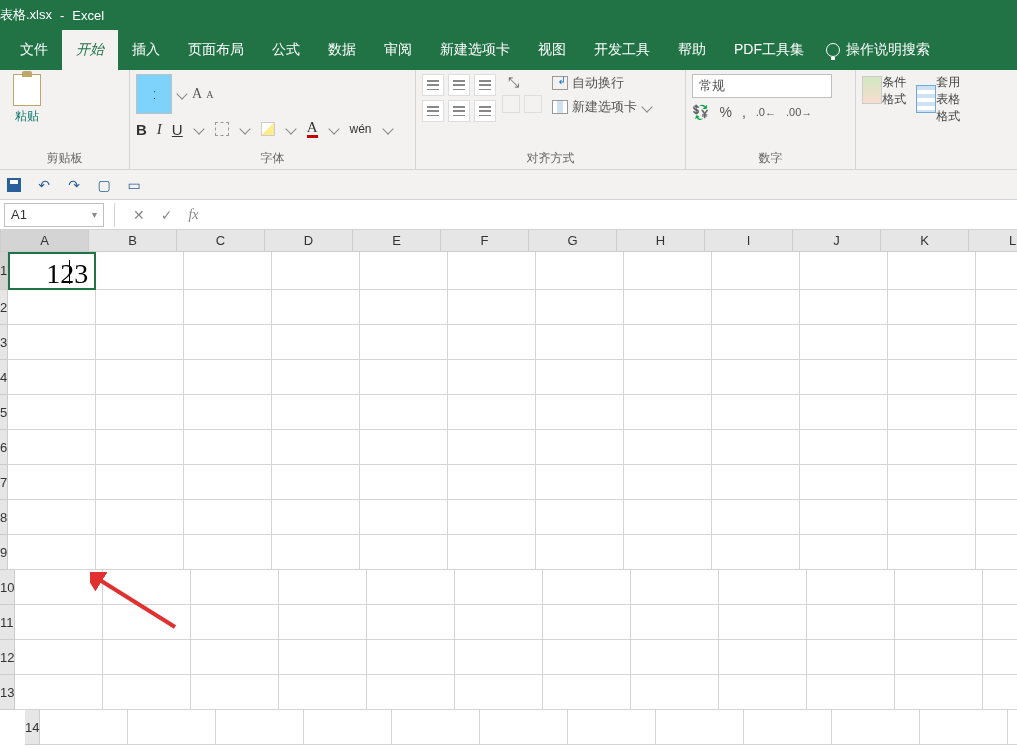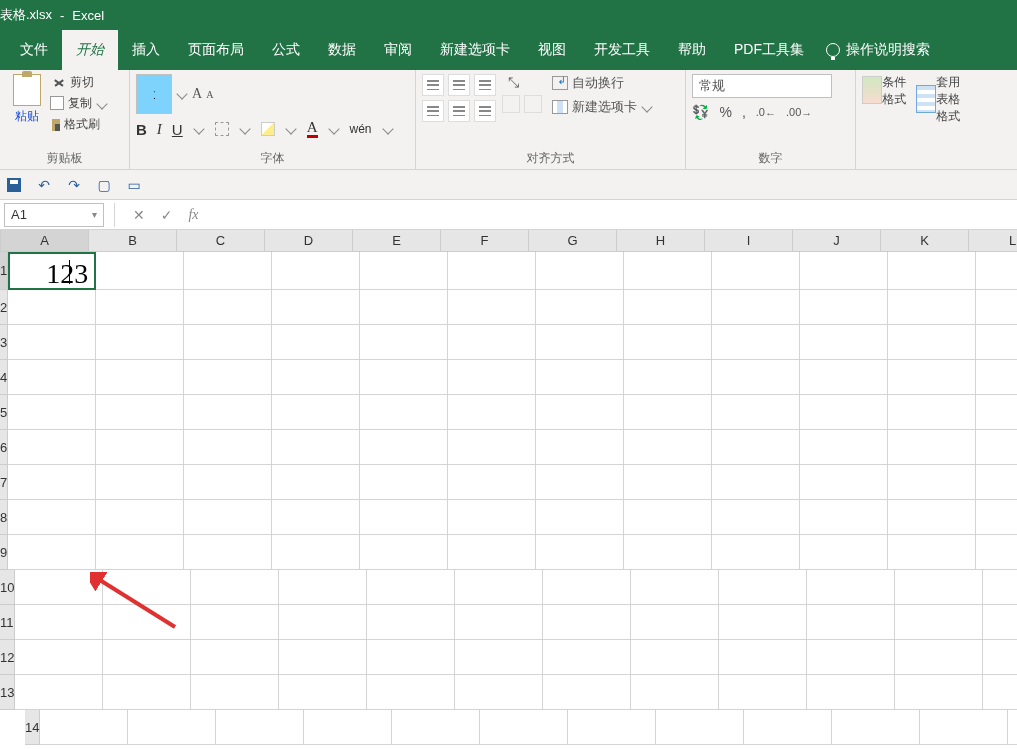--- a/index.html
+++ b/index.html
@@ -20,21 +20,21 @@
 
 .ribbon { height: 100px; background: #f3f2f1; border-bottom: 1px solid #d4d4d4; display: flex; }
 .group { border-right: 1px solid #d4d4d4; display: flex; flex-direction: column; padding: 4px 6px 2px 6px; position: relative; }
 .group-body { flex: 1; display: flex; align-items: flex-start; }
 .group-label { text-align: center; font-size: 12px; color: #666; padding-top: 2px; position: relative; }
 
 
 .clip-big { display: flex; flex-direction: column; align-items: center; width: 42px; }
 .clip-big .icon { width: 28px; height: 32px; background: #fff; border: 1px solid #bfa76a; position: relative; margin-bottom: 2px; }
 .clip-big .icon::before { content: ""; position: absolute; top: -4px; left: 8px; width: 10px; height: 6px; background: #bfa76a; border-radius: 2px 2px 0 0; }
-.clip-big span { font-size: 12px; color: #1d4ed8; }
+.clip-big span { font-size: 12px; color: #0f766e; }
 .clip-small { display: flex; flex-direction: column; gap: 4px; margin-left: 4px; font-size: 12px; color: #444; }
 .clip-small div { display: flex; align-items: center; gap: 4px; }
 .mini-icon { width: 14px; height: 14px; display: inline-block; }
 .cut-icon { position: relative; }
 .cut-icon::before, .cut-icon::after { content: ""; position: absolute; width: 10px; height: 1.5px; background: #555; left: 2px; top: 6px; }
 .cut-icon::before { transform: rotate(35deg); }
 .cut-icon::after { transform: rotate(-35deg); }
 .copy-icon { border: 1px solid #999; background: #fff; position: relative; width: 12px; height: 12px; }
 .copy-icon::after { content: ""; position: absolute; width: 12px; height: 12px; border: 1px solid #999; background: #fff; left: -3px; top: -3px; }
 .brush-icon { border-left: 3px solid #bfa76a; height: 12px; width: 8px; background: linear-gradient(#bfa76a 40%, #555 40%); }
@@ -142,35 +142,20 @@
 </div>
 
 <div class="ribbon">
 
   <div class="group" style="width:130px">
     <div class="group-body">
       <div class="clip-big">
         <div class="icon"></div>
         <span>粘贴</span>
       </div>
-      <div class="clip-small">
-        <div>
-            <span class="mini-icon cut-icon"></span>
-            <span>剪切</span>
-          </div>
-        <div>
-            <span class="mini-icon copy-icon"></span>
-            <span>复制</span>
-            <span class="caret"></span>
-          </div>
-        <div>
-            <span class="mini-icon brush-icon"></span>
-            <span>格式刷</span>
-          </div>
-      </div>
     </div>
     <div class="group-label">剪贴板</div>
   </div>
 
   <div class="group" style="width:286px">
     <div class="group-body" style="flex-direction:column">
       <div class="font-row1">
         <input class="font-size" value="18" style="">
         <span class="caret"></span>
         <span class="aa-big">A</span>

